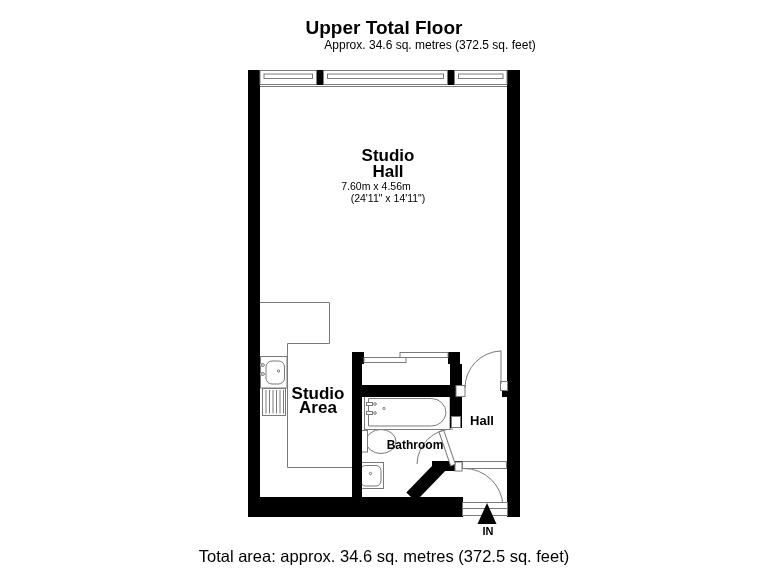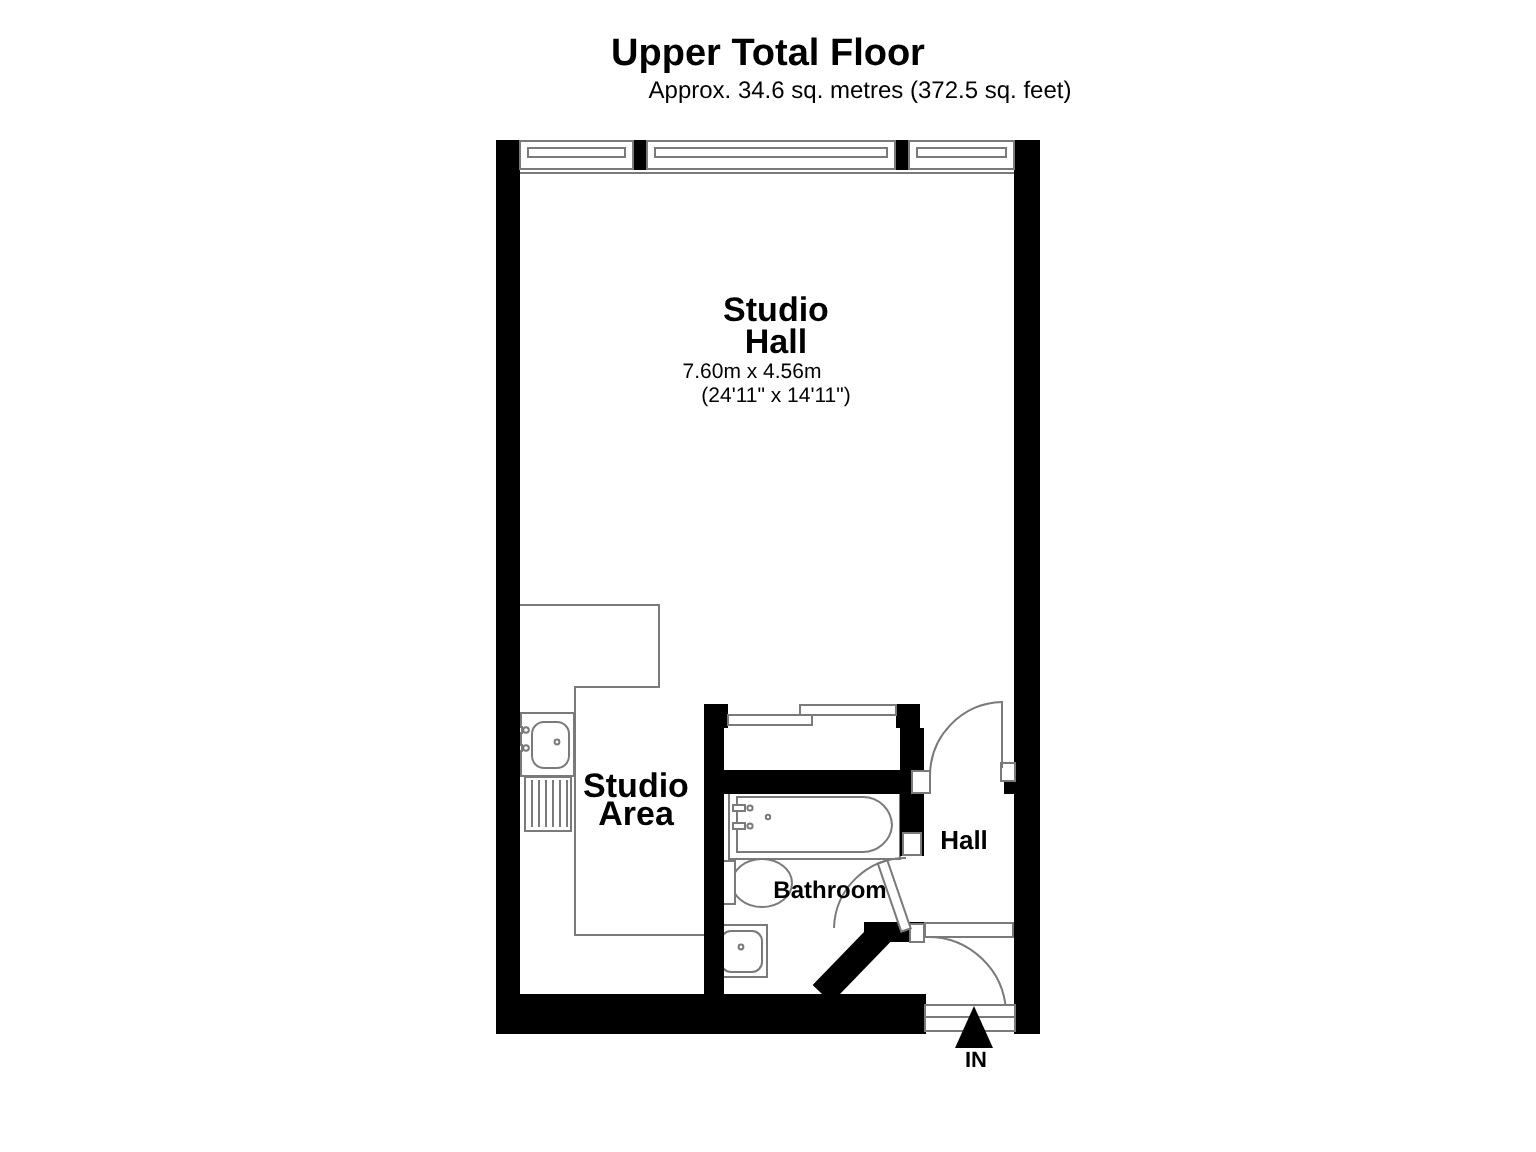--- a/index.html
+++ b/index.html
@@ -154,13 +154,14 @@
   <div class="lbl dims" style="left:388px;top:198px;">(24'11" x 14'11")</div>
 
   <div class="lbl room-name" style="left:318px;top:393px;">Studio</div>
   <div class="lbl room-name" style="left:318px;top:407px;">Area</div>
 
   <div class="lbl room-name-sm" style="left:415px;top:445px;text-align:center;">Bathroom</div>
   <div class="lbl hall-name" style="left:482px;top:420px;">Hall</div>
 
   <div class="lbl in-lbl" style="left:488px;top:531px;">IN</div>
 
+  <div class="lbl footer" style="left:384px;top:556px;">Total area: approx. 34.6 sq. metres (372.5 sq. feet)</div>
 </div>
 
 </body></html>

